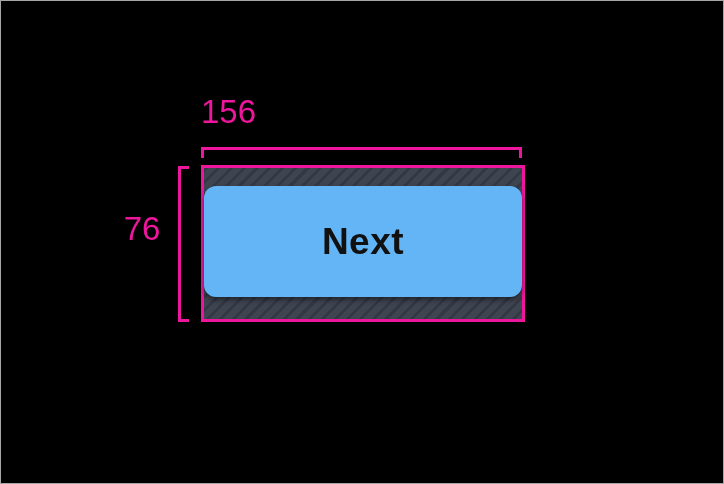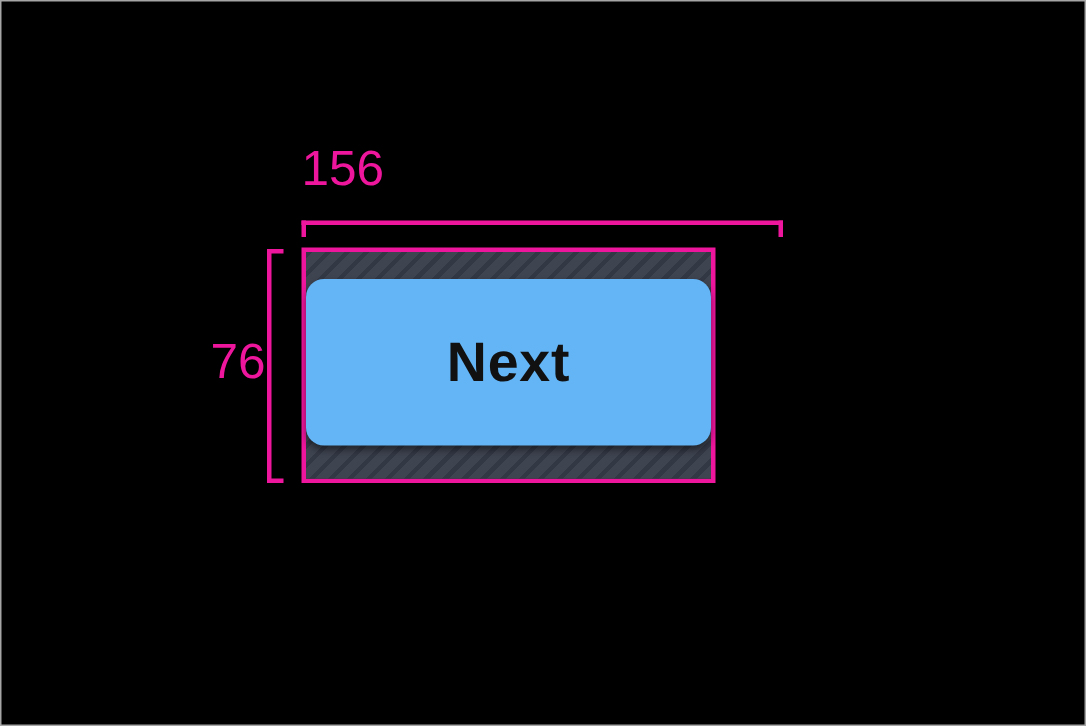--- a/index.html
+++ b/index.html
@@ -16,21 +16,21 @@
     background: var(--canvas-bg, #000);
     border: 1px solid var(--frame-border, #a6a6a6);
     overflow: hidden;
   }
 
   
   .size-box {
     position: absolute;
     left: 200px;
     top: 164px;
-    width: 276px;
+    width: 324px;
     height: 157px;
     box-sizing: border-box;
     border: 3px solid var(--measure-pink, #ed169c);
   }
   
   .padding-area {
     position: absolute;
     inset: 0;
     background-color: var(--padding-fill, #3e4450);
     background-image: repeating-linear-gradient(
@@ -96,22 +96,22 @@
     font-weight: 400;
   }
   .width-label {
     left: 200px;
     width: 324px;
     top: 93px;
   }
   .height-label {
     left: 106px;
     width: 70px;
-    top: 222px;
-    text-align: right;
+    top: 210px;
+    text-align: center;
   }
 </style>
 </head>
 <body>
 
 <div class="stage">
 
   <div class="dim-label width-label">156</div>
 
   <div class="h-bracket"></div>

